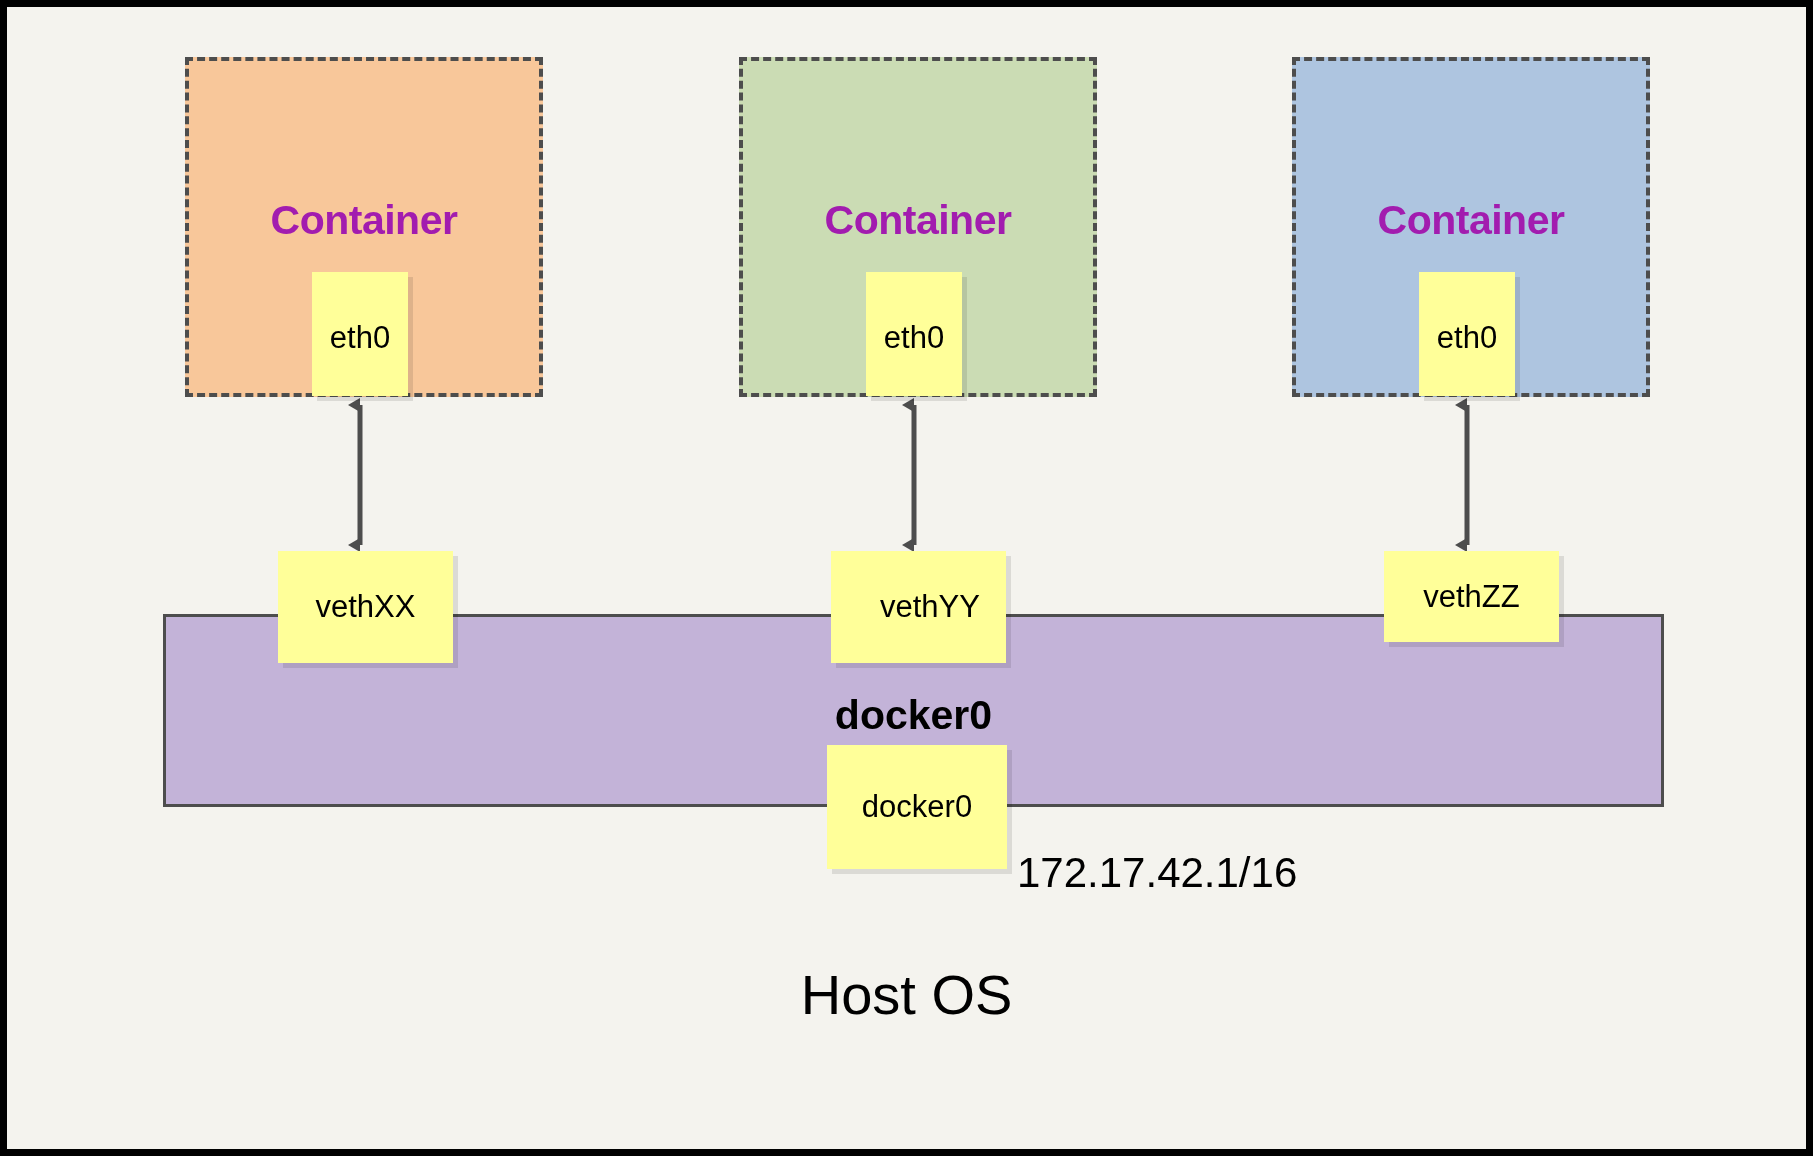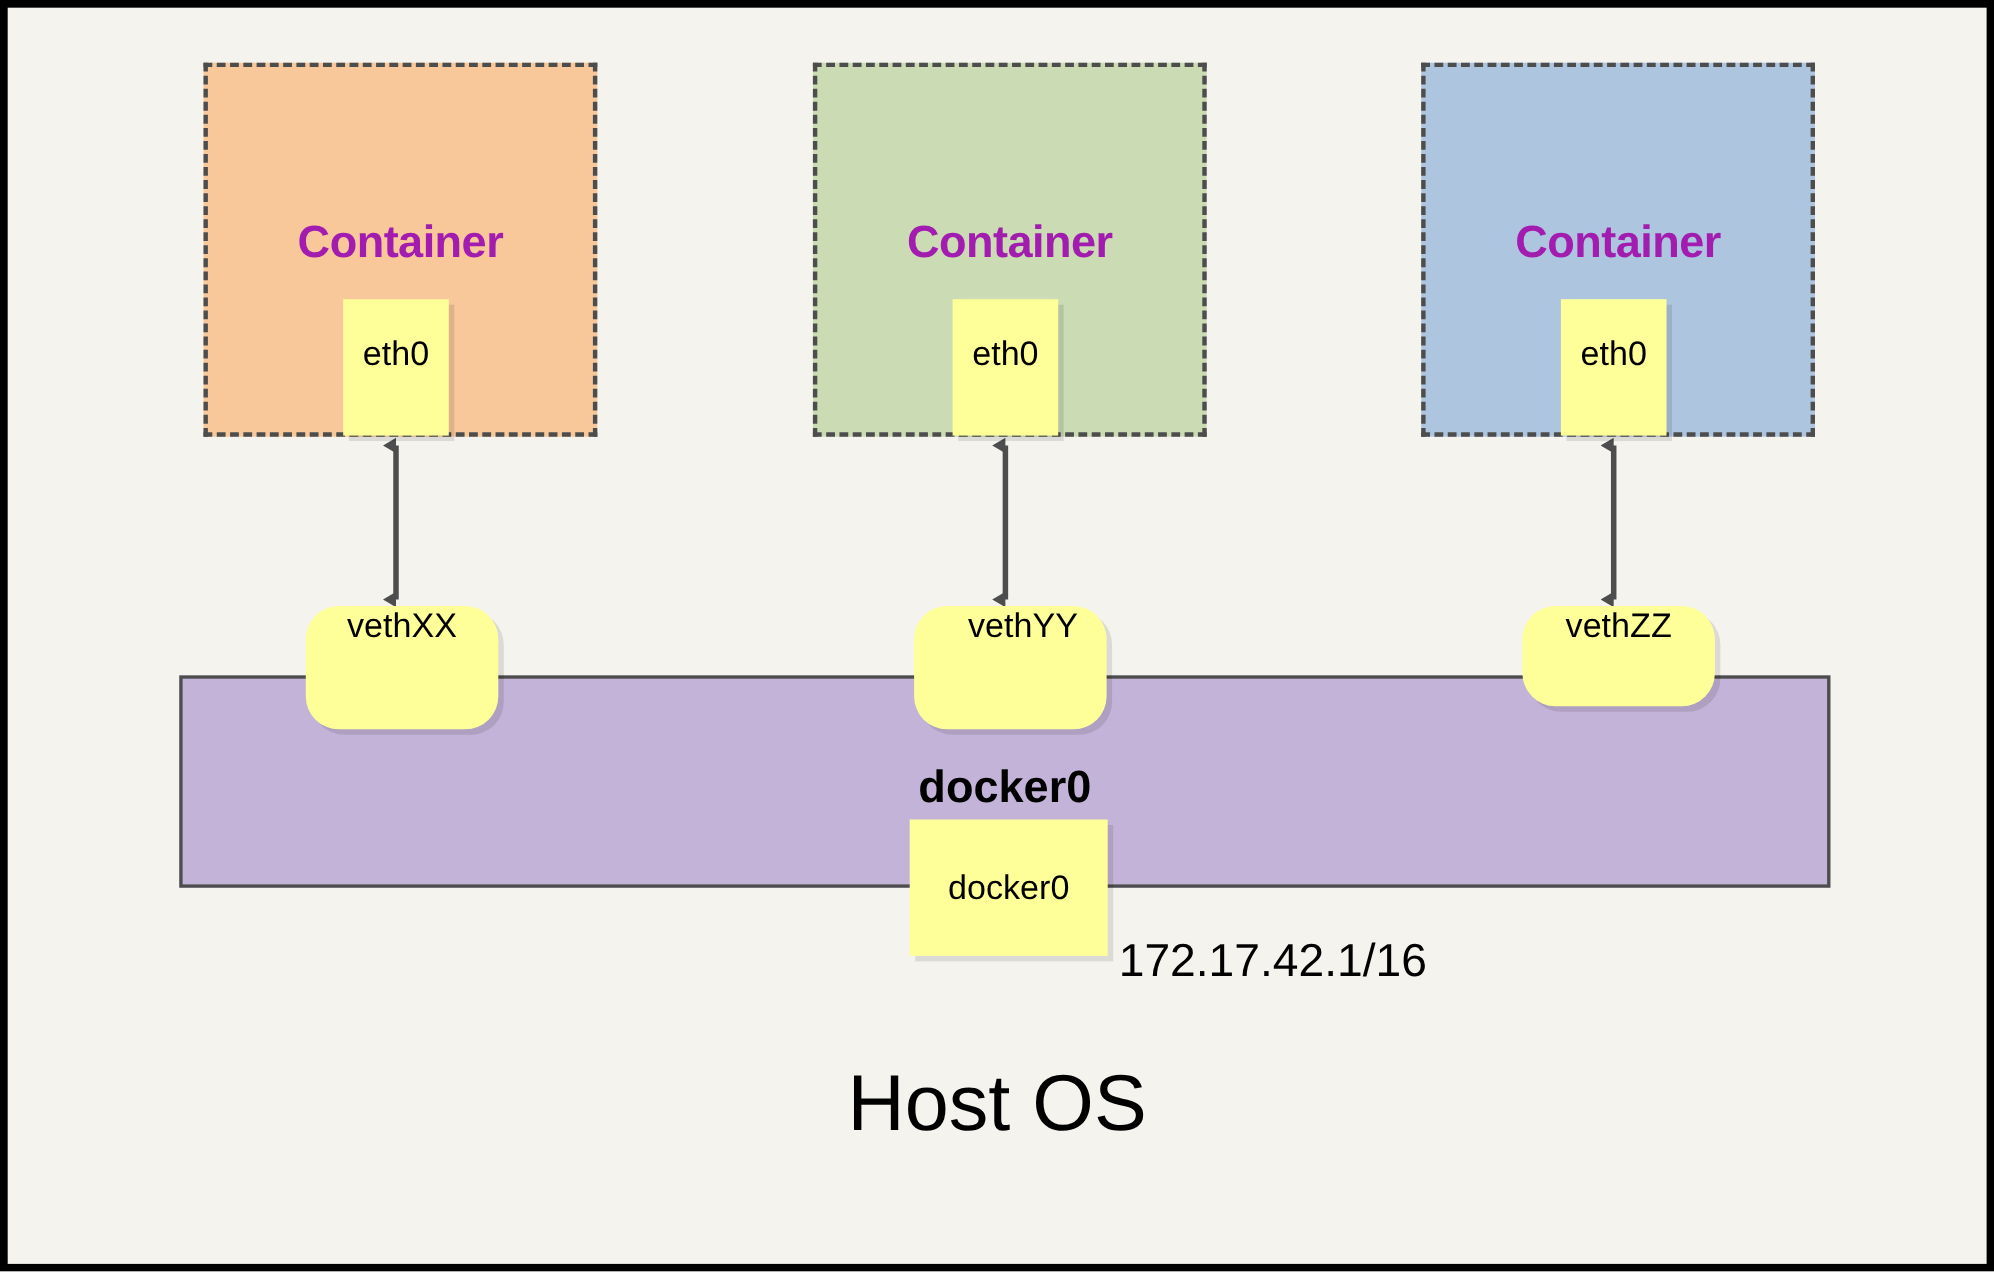--- a/index.html
+++ b/index.html
@@ -53,25 +53,24 @@
     box-sizing: border-box;
     display: flex;
     align-items: center;
     justify-content: center;
     font-size: 31px;
     color: #000000;
     z-index: 30;
   }
   .note.note-eth {
     align-items: flex-start;
-    padding-top: 32px;
+    padding-top: 48px;
   }
   .note.note-veth {
-    align-items: flex-start;
-    border-radius: 30px;
+    align-items: center;
   }
   .note.note-dock {
     align-items: center;
   }
 
   
   .bridge {
     position: absolute;
     background: #c3b3d8;
     border: 3px solid #4d4d4d;
@@ -101,21 +100,21 @@
     font-size: 42px;
     color: #000000;
     white-space: nowrap;
     z-index: 25;
   }
   .host-os {
     position: absolute;
     left: 0;
     right: 0;
     text-align: center;
-    font-size: 72px;
+    font-size: 56px;
     font-weight: normal;
     color: #000000;
     letter-spacing: 0px;
   }
 </style>
 </head>
 <body>
 
 <div class="canvas">
   <div class="inner">

